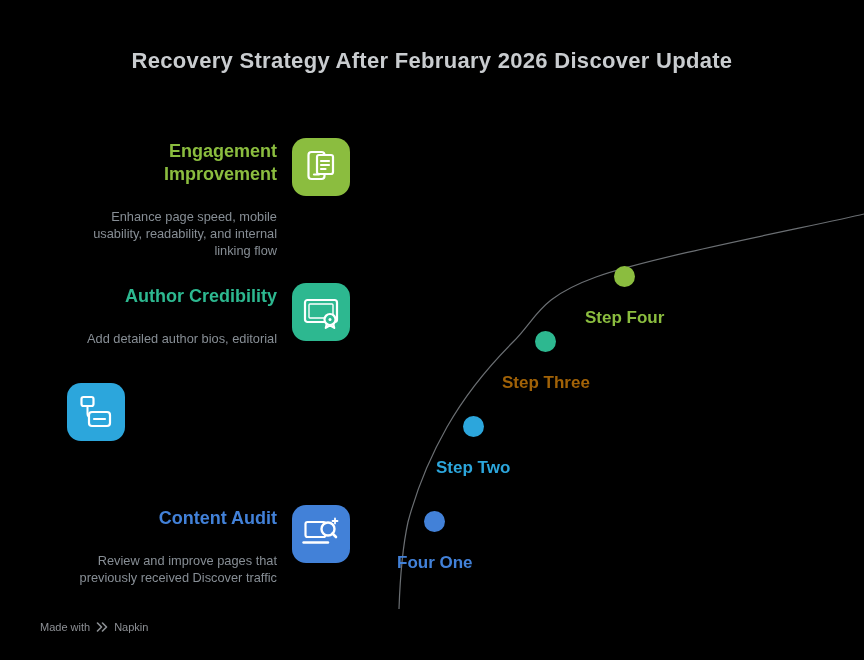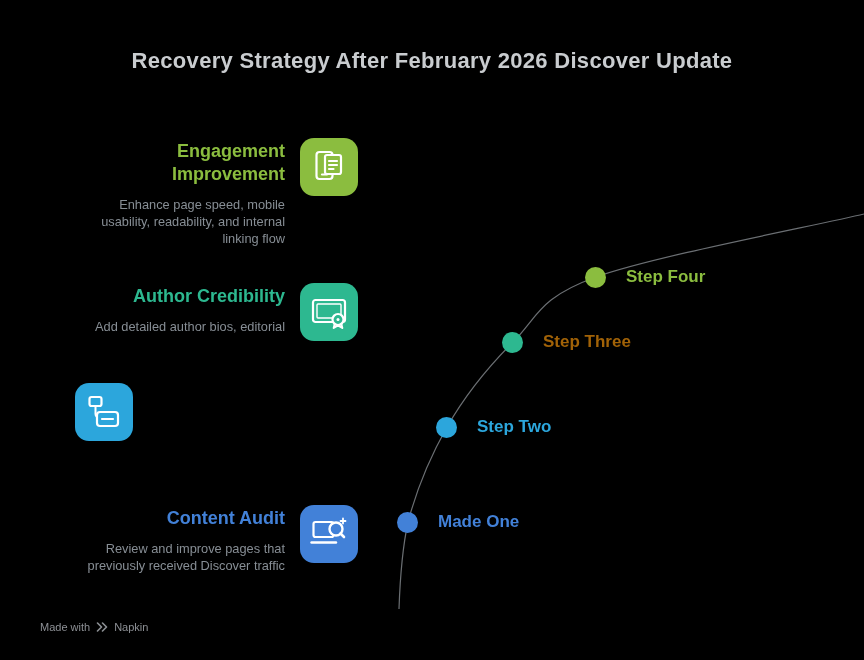--- a/index.html
+++ b/index.html
@@ -16,35 +16,35 @@
     position: absolute;
     top: 48px; left: 0; width: 100%;
     text-align: center;
     font-size: 22px;
     font-weight: bold;
     letter-spacing: 0.3px;
   }
 
   .curve { position: absolute; left: 0; top: 0; }
 
-  .item { position: absolute; left: 60px; display: flex; align-items: flex-start; }
+  .item { position: absolute; left: 52px; display: flex; align-items: flex-start; }
   .item .text { width: 225px; text-align: right; padding-top: 2px; }
   .heading { font-weight: bold; font-size: 18px; line-height: 23px; }
   .hl { display: block; white-space: nowrap; }
-  .desc { margin-top: 10px; font-size: 12.8px; line-height: 17px; }
+  .desc { margin-top: 22px; font-size: 12.8px; line-height: 17px; }
   .dl { display: block; white-space: nowrap; }
   .iconbox {
     width: 58px; height: 58px;
     margin-left: 15px;
     border-radius: 14px;
     display: flex; align-items: center; justify-content: center;
     flex: 0 0 auto;
   }
 
-  .step { position: absolute; display: flex; align-items: center; gap: 20px; height: 22px; }
+  .step { position: absolute; display: flex; align-items: center; gap: 20px; height: 22px; flex-direction: column; }
   .dot { width: 21px; height: 21px; border-radius: 50%; flex: 0 0 auto; }
   .step-label { font-size: 17px; font-weight: bold; white-space: nowrap; line-height: 22px; }
 
   .footer {
     position: absolute;
     left: 28px; top: 621px;
     display: flex; align-items: center; gap: 6px;
     font-size: 11px;
   }
 </style>
@@ -128,21 +128,21 @@
         <path d="M 2.5 28.5 H 27" stroke-width="2.4"></path>
         <circle cx="27" cy="15" r="6.5" stroke-width="2.4" fill="#4281d8"></circle>
         <path d="M 31.5 19.5 L 35 23" stroke-width="2.6"></path>
         <path d="M 34 4.5 v 5 M 31.5 7 h 5" stroke-width="1.8"></path>
       </svg>
     </div>
   </div>
 
   <div class="step" style="left:397px; top:511px">
     <span class="dot" style="background-color: rgb(66, 129, 216);"></span>
-    <span class="step-label" style="color: rgb(66, 129, 216);">Made One</span>
+    <span class="step-label" style="color: rgb(66, 129, 216);">Four One</span>
   </div>
   <div class="step" style="left:436px; top:416px">
     <span class="dot" style="background-color: rgb(44, 166, 220);"></span>
     <span class="step-label" style="color: rgb(44, 166, 220);">Step Two</span>
   </div>
   <div class="step" style="left:502px; top:331px">
     <span class="dot" style="background-color: rgb(45, 184, 144);"></span>
     <span class="step-label" style="color: #a16207;">Step Three</span>
   </div>
   <div class="step" style="left:585px; top:266px">

